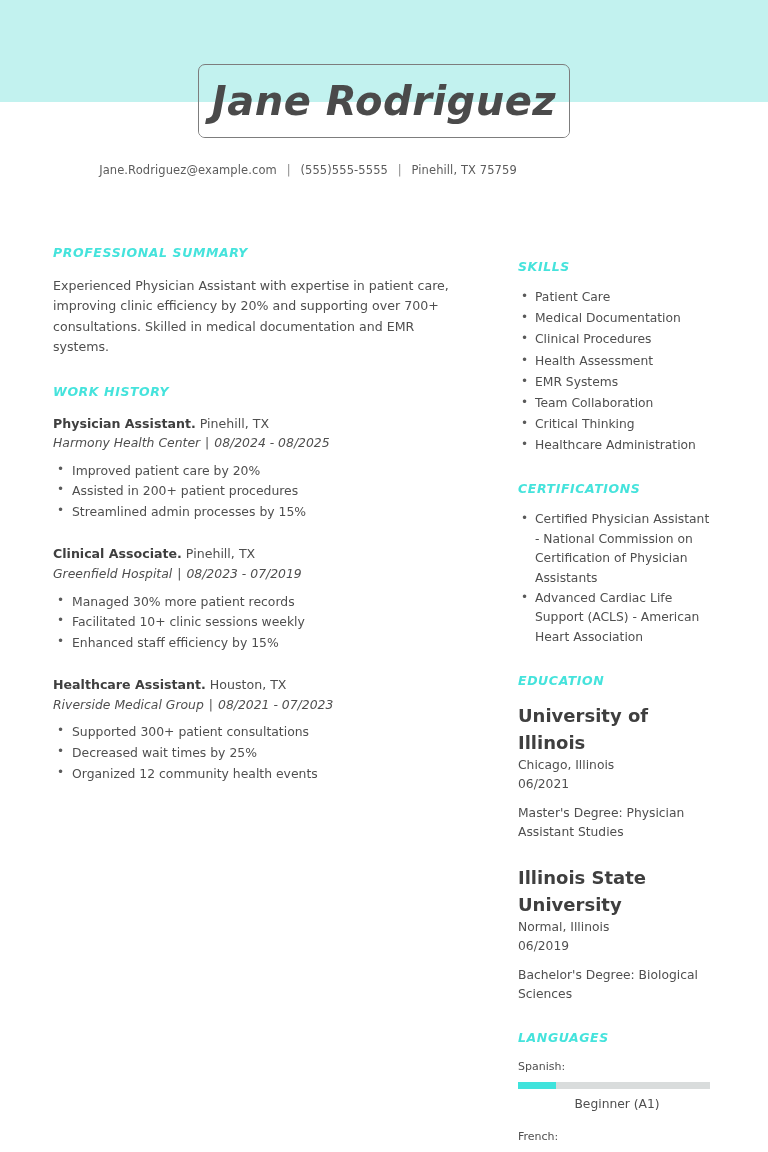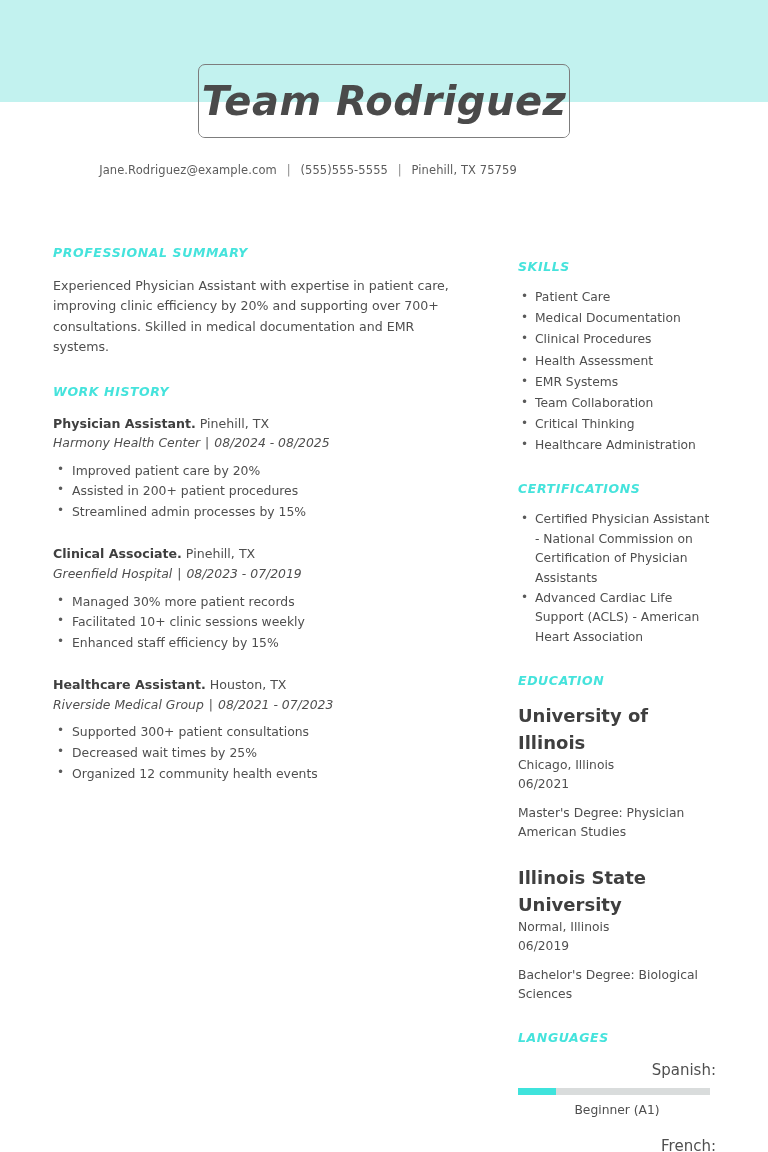--- a/index.html
+++ b/index.html
@@ -221,25 +221,24 @@
   }
 
   
   .lang-entry {
     margin-bottom: 16px;
   }
   .lang-entry:last-child {
     margin-bottom: 0;
   }
   .lang-name {
-    font-size: 15px;
+    font-size: 11px;
     color: #4f4f4f;
     line-height: 1.5;
     margin-bottom: 6px;
-    text-align: right;
   }
   .lang-bar-track {
     width: 192px;
     height: 7px;
     background: #d9dcdc;
     position: relative;
     overflow: hidden;
   }
   .lang-bar-fill {
     position: absolute;
@@ -256,21 +255,21 @@
     text-align: center;
   }
 </style>
 </head>
 <body>
 
 <div class="header-band"></div>
 
 <div class="name-box">
   <div class="name-box-fill-bottom"></div>
-  <div class="name-text">Team Rodriguez</div>
+  <div class="name-text">Jane Rodriguez</div>
 </div>
 
 <div class="contact-line">
   <span>Jane.Rodriguez@example.com</span>
   <span class="contact-sep">|</span>
   <span>(555)555-5555</span>
   <span class="contact-sep">|</span>
   <span>Pinehill, TX 75759</span>
 </div>
 
@@ -340,21 +339,21 @@
       </ul>
   </div>
 
   <div class="section-block">
     <div class="section-heading">EDUCATION</div>
     <div id="edu-container">
         <div class="edu-entry">
           <div class="edu-school">University of Illinois</div>
           <div class="edu-location">Chicago, Illinois</div>
           <div class="edu-date">06/2021</div>
-          <div class="edu-degree">Master's Degree: Physician American Studies</div>
+          <div class="edu-degree">Master's Degree: Physician Assistant Studies</div>
         </div>
         <div class="edu-entry">
           <div class="edu-school">Illinois State University</div>
           <div class="edu-location">Normal, Illinois</div>
           <div class="edu-date">06/2019</div>
           <div class="edu-degree">Bachelor's Degree: Biological Sciences</div>
         </div>
       </div>
   </div>
 

